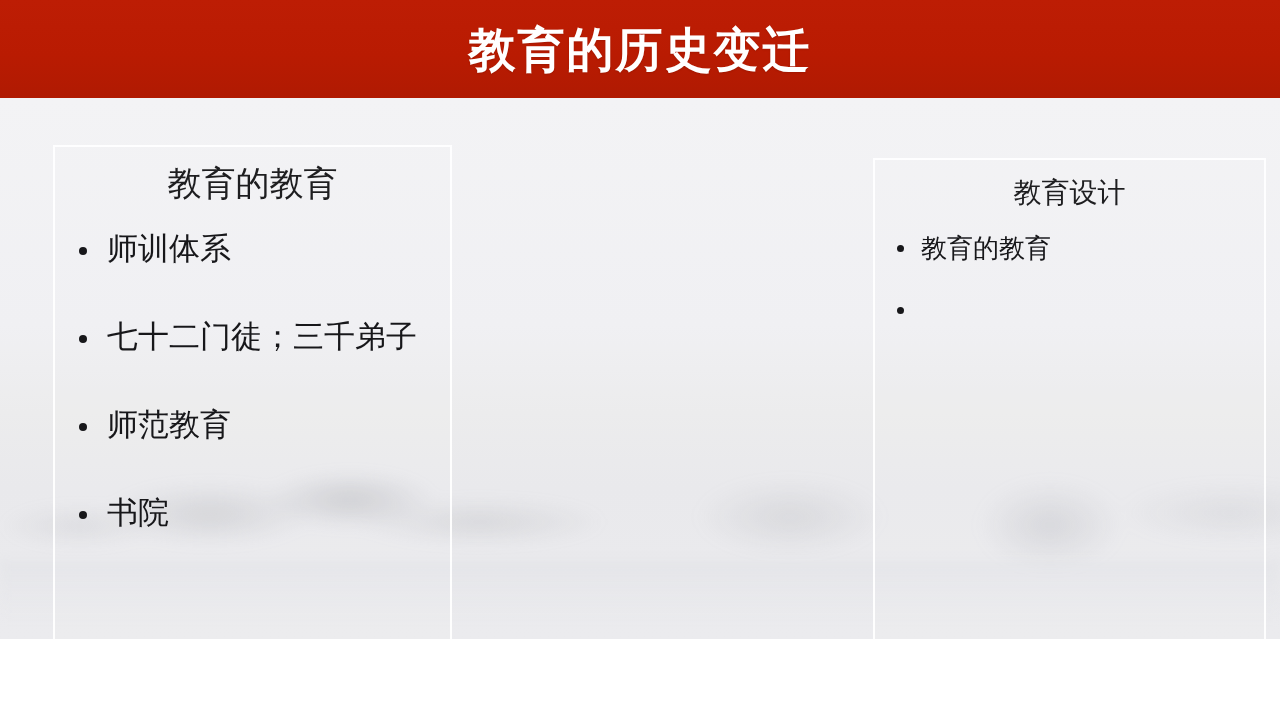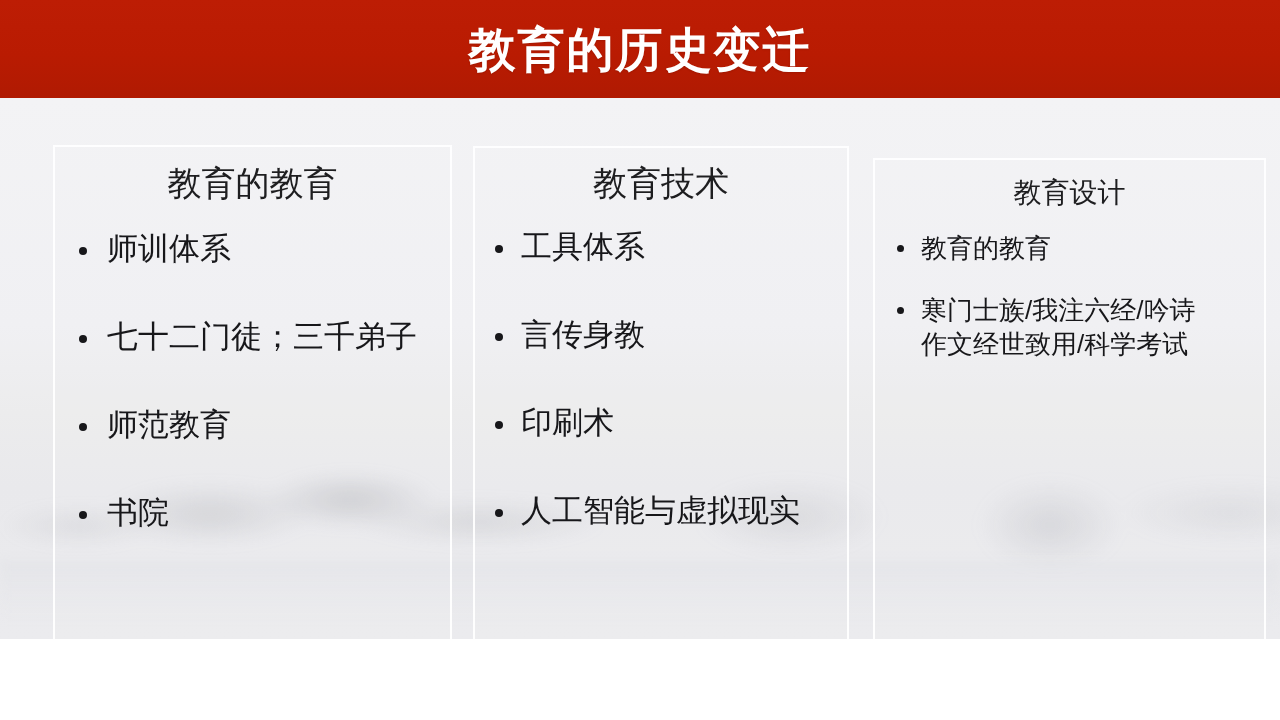--- a/index.html
+++ b/index.html
@@ -223,54 +223,30 @@
             <span class="btext">师范教育</span>
           </li>
           <li class="bullet">
             <span class="dot"></span>
             <span class="btext">书院</span>
           </li>
         </ul>
       </div>
     </div>
 
-    <div class="col col-1">
-      <div class="col-inner">
-        <div class="col-header">教育技术</div>
-        <ul class="bullets">
-          <li class="bullet">
-            <span class="dot"></span>
-            <span class="btext">工具体系</span>
-          </li>
-          <li class="bullet">
-            <span class="dot"></span>
-            <span class="btext">言传身教</span>
-          </li>
-          <li class="bullet">
-            <span class="dot"></span>
-            <span class="btext">印刷术</span>
-          </li>
-          <li class="bullet">
-            <span class="dot"></span>
-            <span class="btext">人工智能与虚拟现实</span>
-          </li>
-        </ul>
-      </div>
-    </div>
 
     <div class="col col-2">
       <div class="col-inner">
         <div class="col-header">教育设计</div>
         <ul class="bullets">
           <li class="bullet">
             <span class="dot"></span>
             <span class="btext">教育的教育</span>
           </li>
           <li class="bullet">
             <span class="dot"></span>
-            <span class="btext">寒门士族/我注六经/吟诗作文经世致用/科学考试</span>
           </li>
         </ul>
       </div>
     </div>
 
   </div>
 </div>
 
 </body></html>

